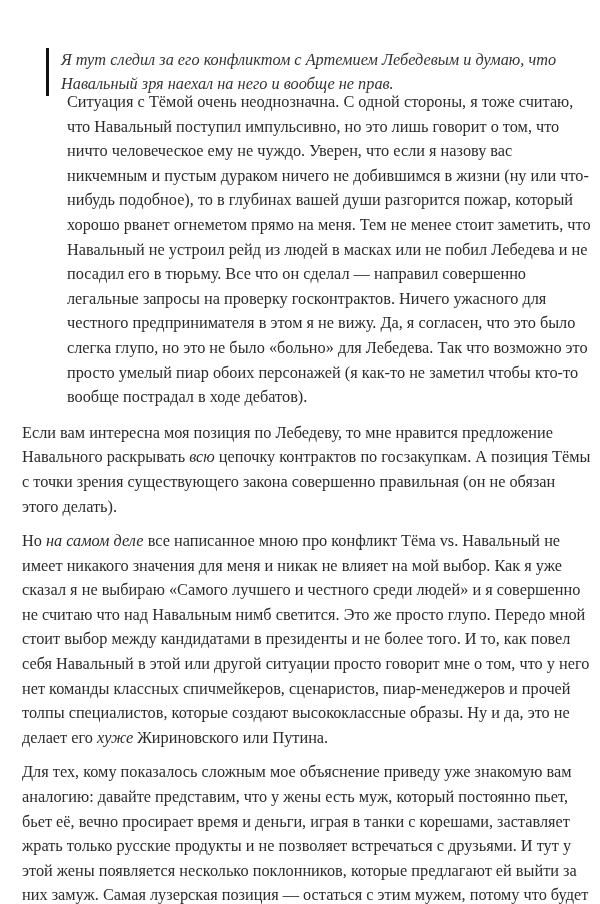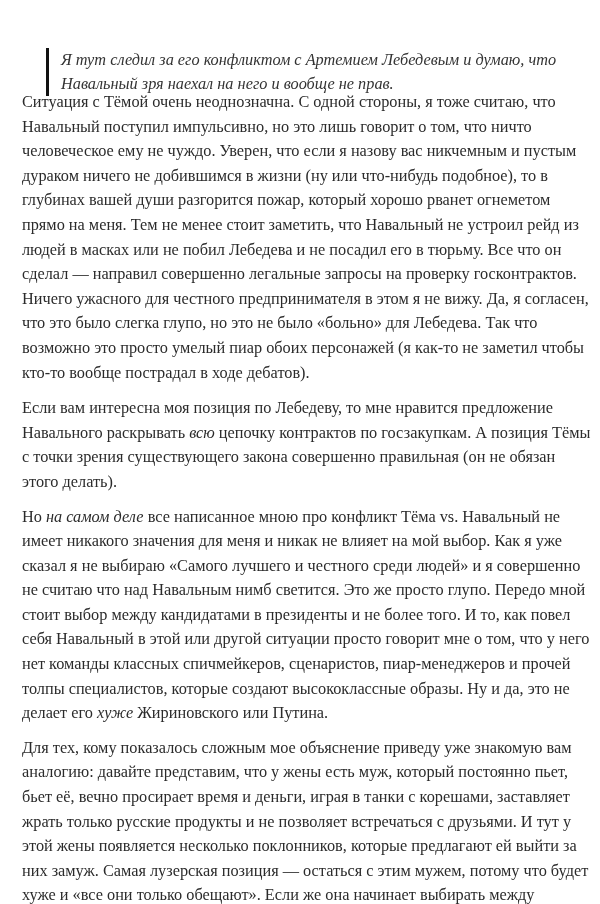--- a/index.html
+++ b/index.html
@@ -19,21 +19,21 @@
     color: #333;
     width: 560px;
   }
   .quote p { margin: 0; }
   .body {
     position: absolute; left: 22px; top: 90px; width: 570px;
     font-size: 16.3px;
     line-height: 24.6px;
   }
   .body p { margin: 0 0 10px 0; }
-  .body .p1 { margin-bottom: 11px; }
+  .body .p1 { margin-bottom: 11px; margin-left: 45px; }
   em { font-style: italic; }
 </style>
 </head>
 <body>
 
 <div class="article">
   <blockquote class="quote">
     <p>Я тут следил за его конфликтом с Артемием Лебедевым и думаю, что Навальный зря наехал на него и вообще не прав.</p>
   </blockquote>
 

